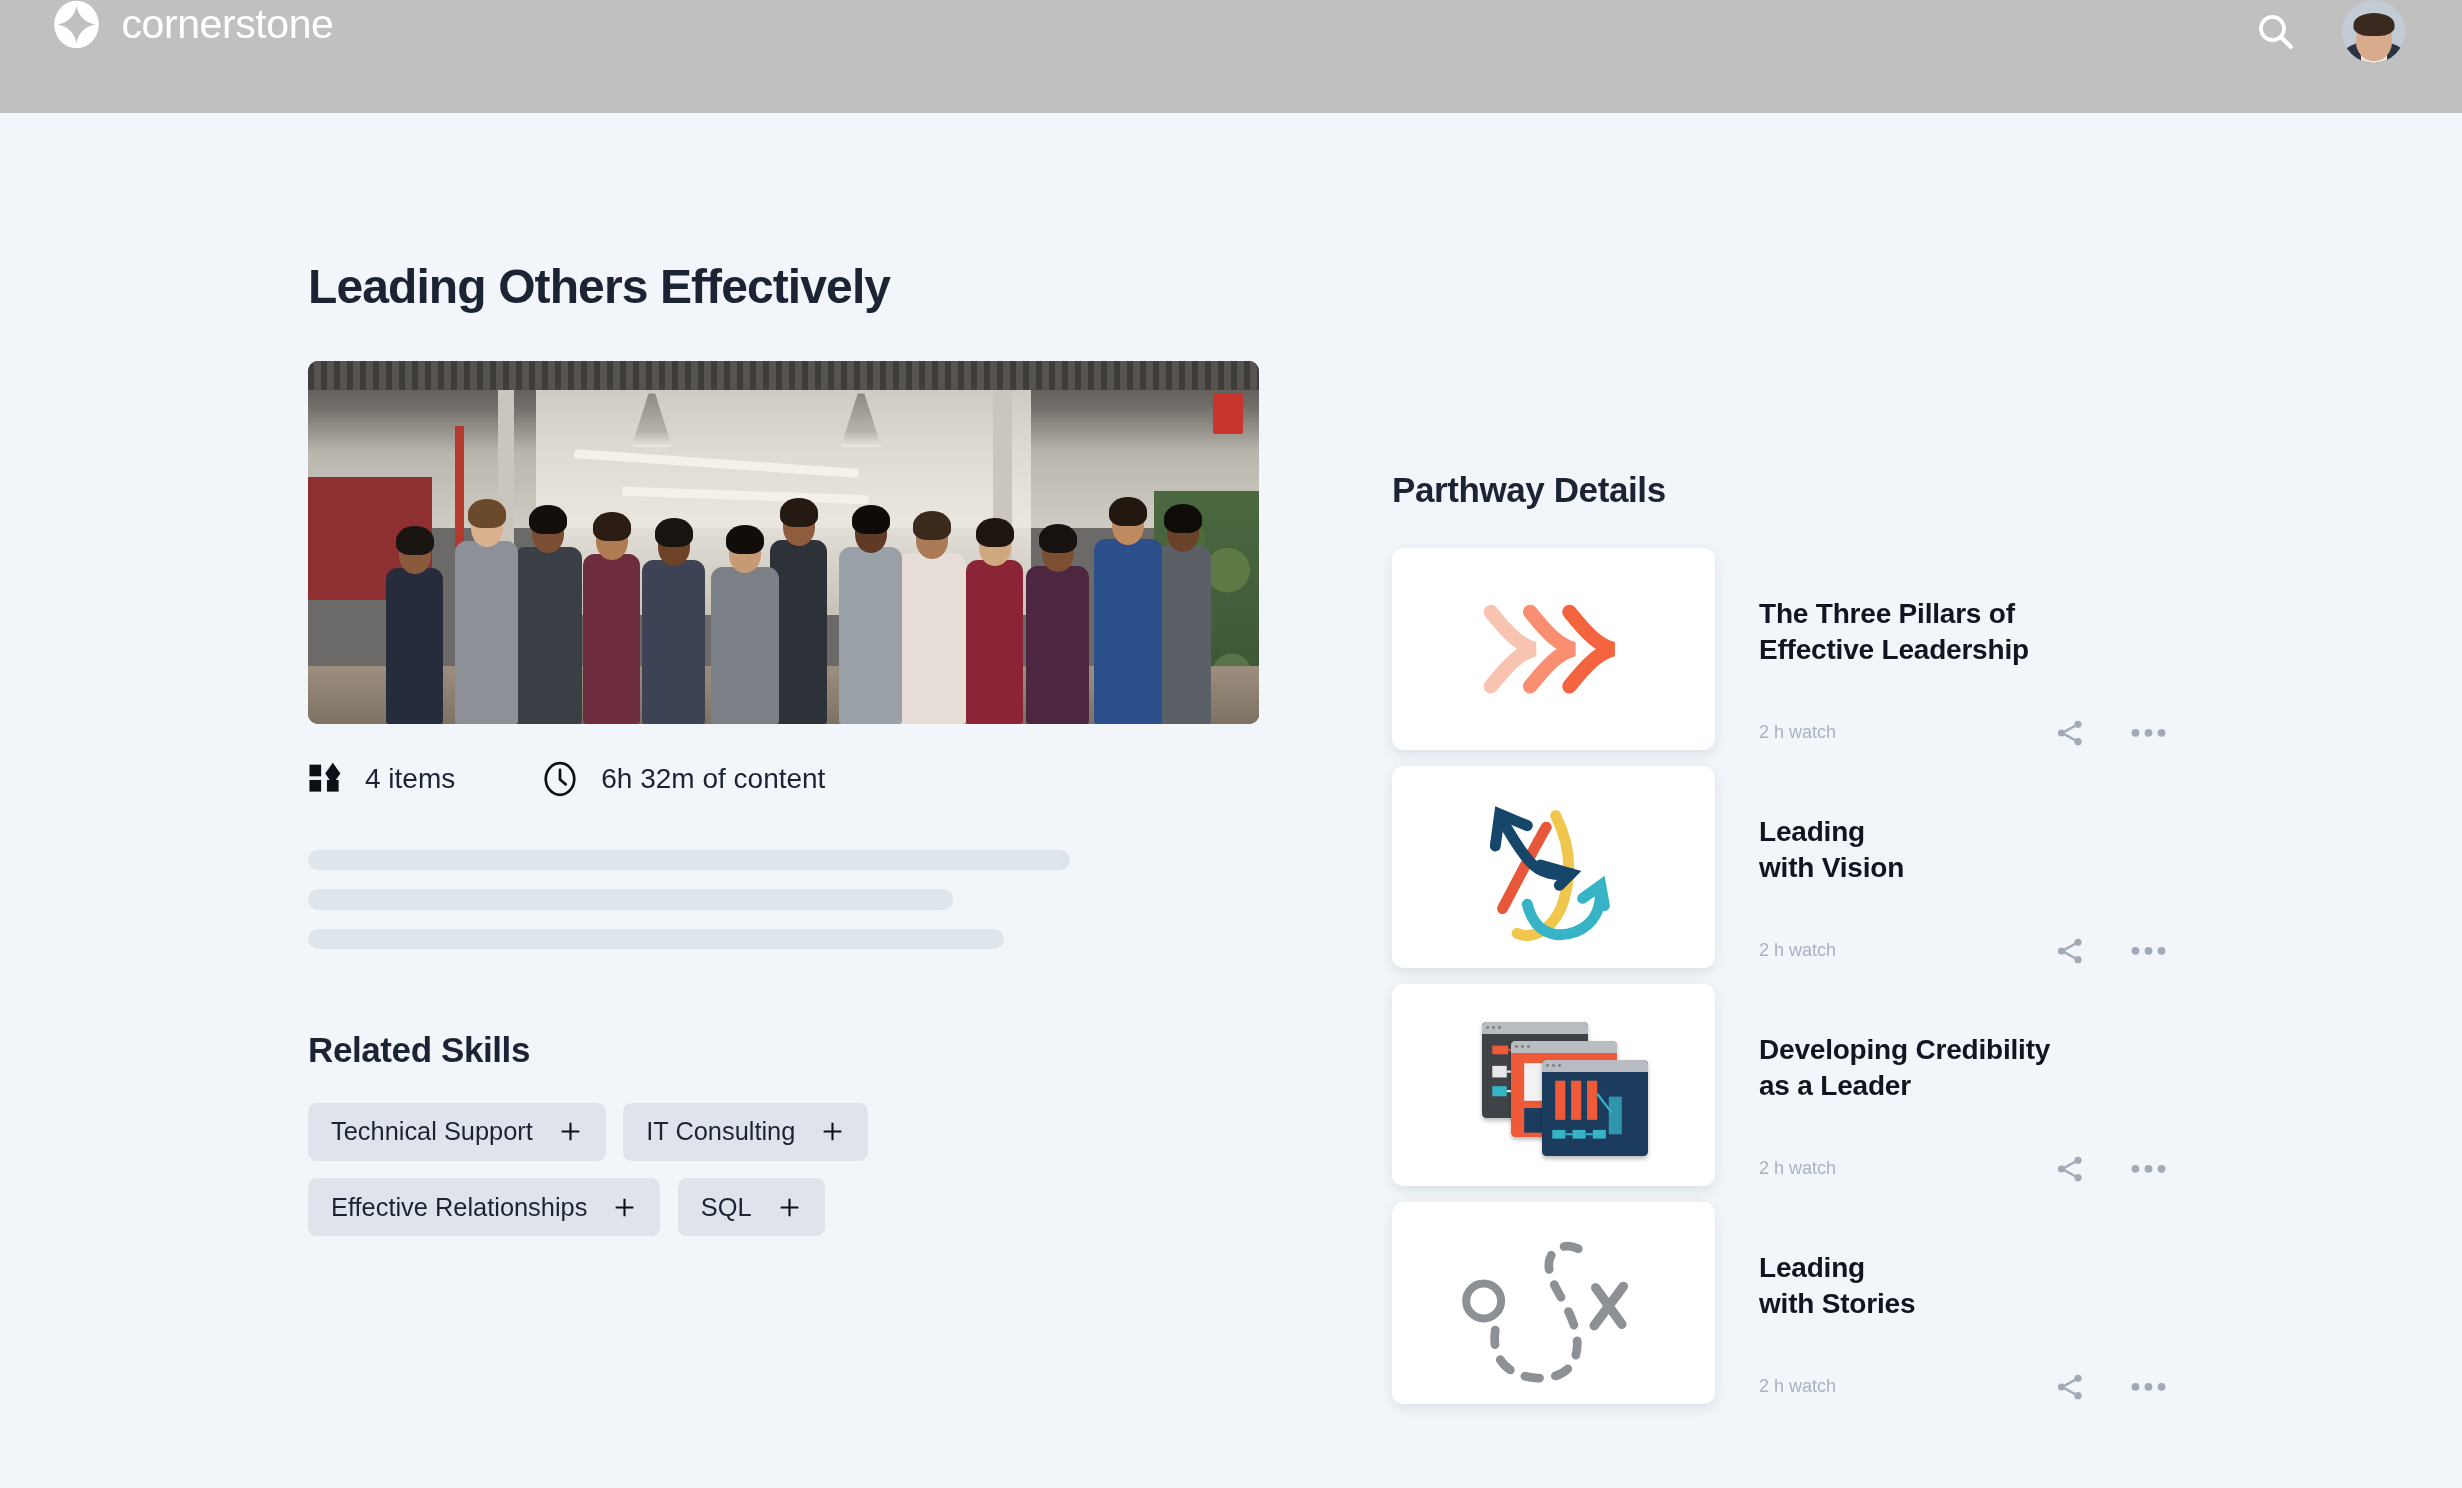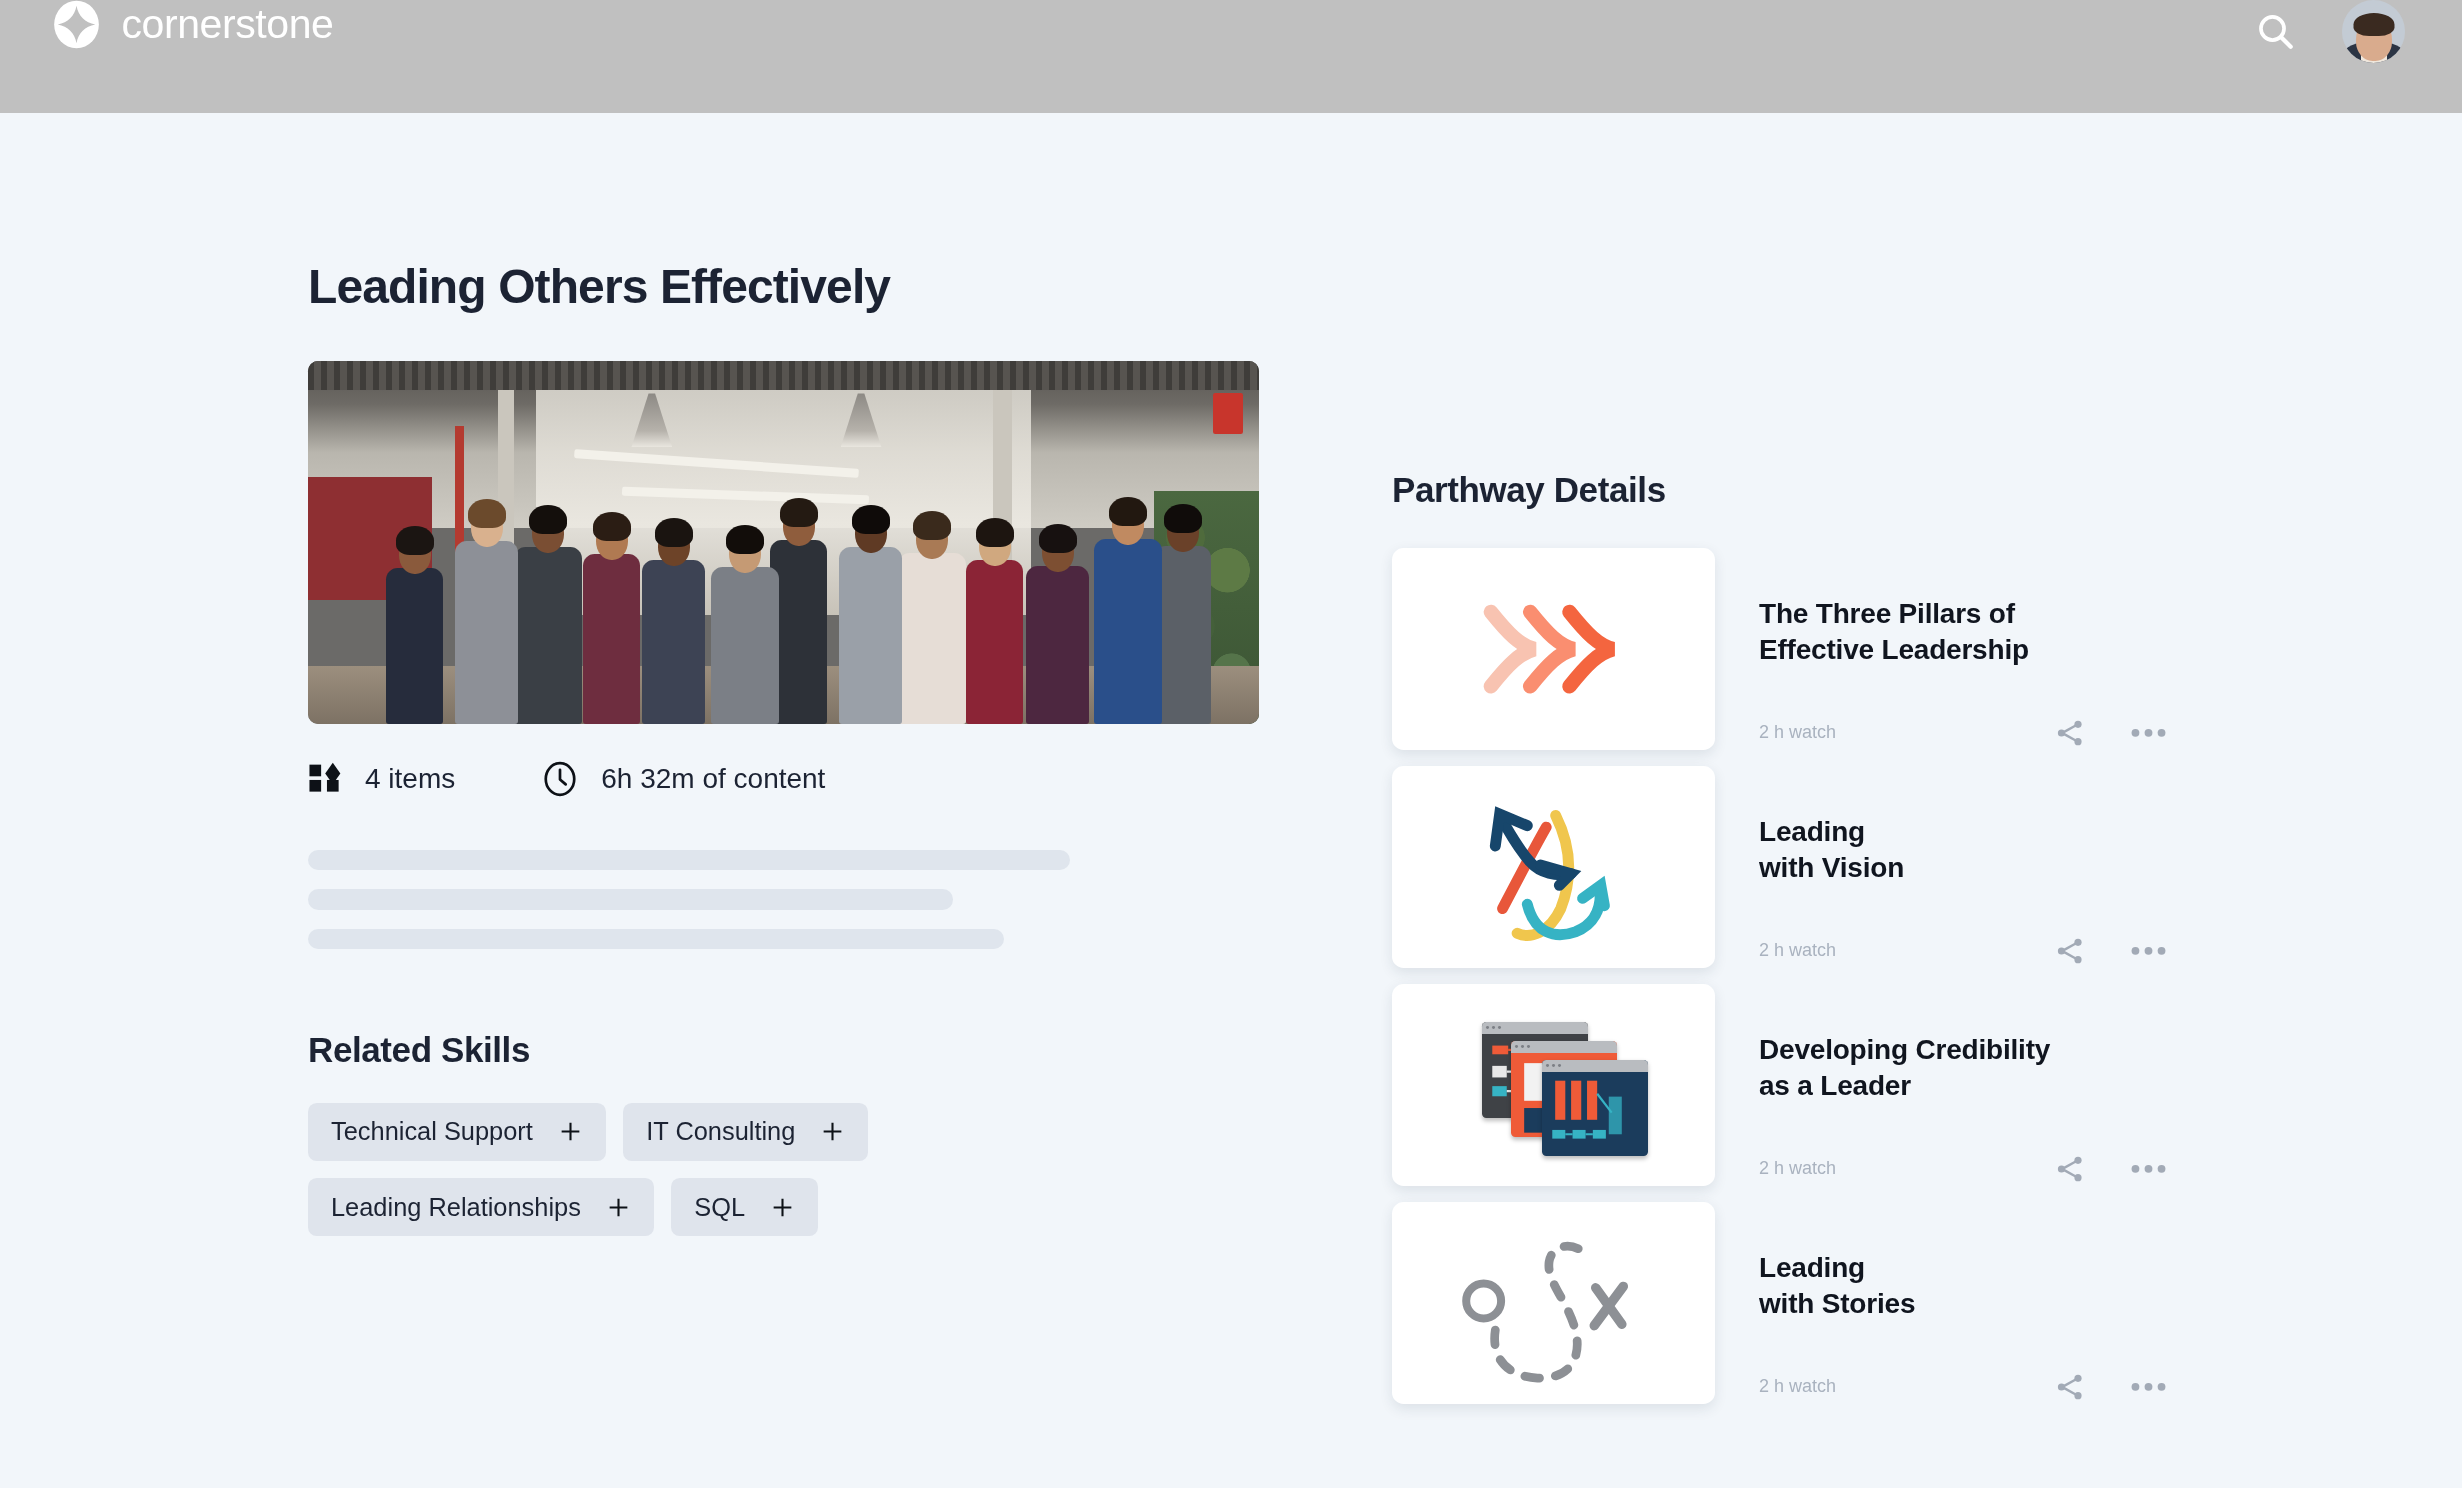--- a/index.html
+++ b/index.html
@@ -355,21 +355,21 @@
           <path d="M12 3.5 V20.5 M3.5 12 H20.5" stroke="#0d1117" stroke-width="2" stroke-linecap="butt"></path>
         </svg>
       </div>
       <div class="chip">
         <span class="chip-label">IT Consulting</span>
         <svg class="chip-plus" viewBox="0 0 24 24">
           <path d="M12 3.5 V20.5 M3.5 12 H20.5" stroke="#0d1117" stroke-width="2"></path>
         </svg>
       </div>
       <div class="chip">
-        <span class="chip-label">Leading Relationships</span>
+        <span class="chip-label">Effective Relationships</span>
         <svg class="chip-plus" viewBox="0 0 24 24">
           <path d="M12 3.5 V20.5 M3.5 12 H20.5" stroke="#0d1117" stroke-width="2"></path>
         </svg>
       </div>
       <div class="chip">
         <span class="chip-label">SQL</span>
         <svg class="chip-plus" viewBox="0 0 24 24">
           <path d="M12 3.5 V20.5 M3.5 12 H20.5" stroke="#0d1117" stroke-width="2"></path>
         </svg>
       </div>

